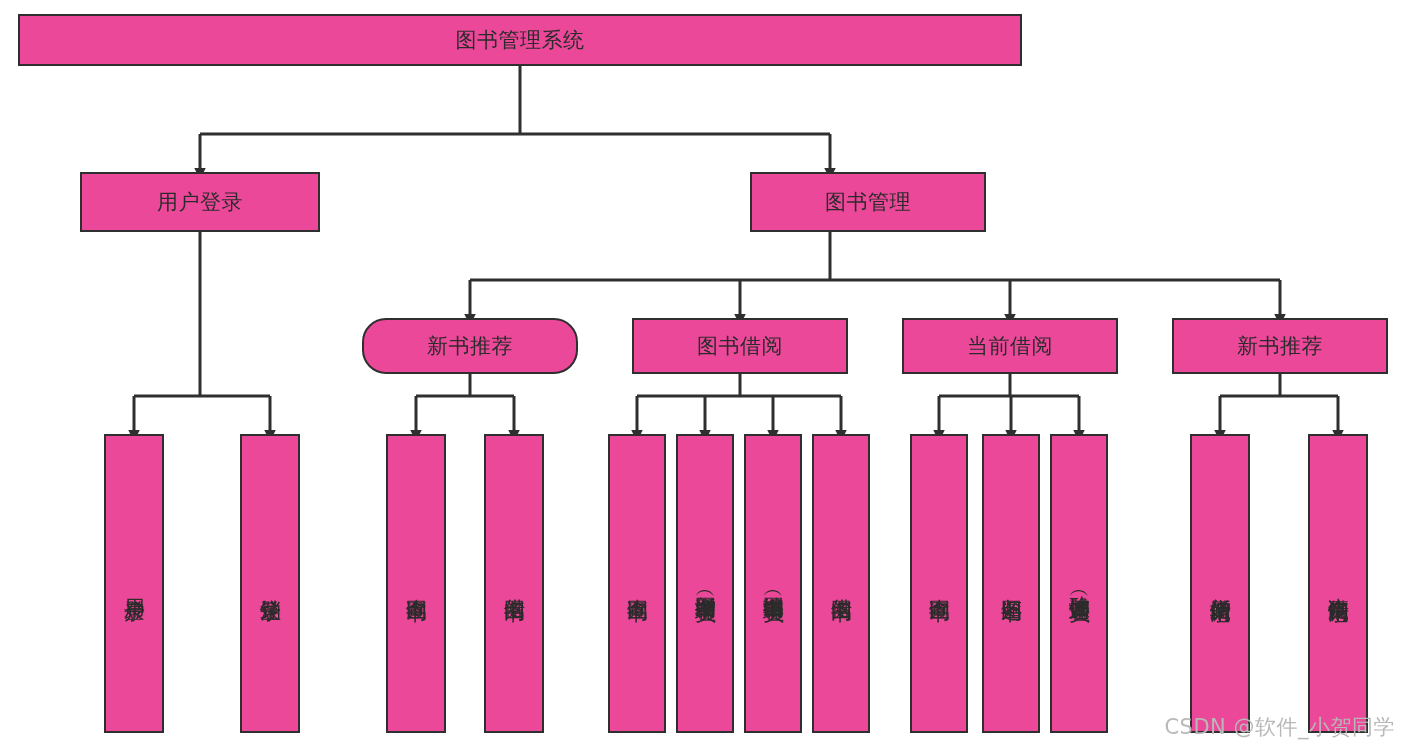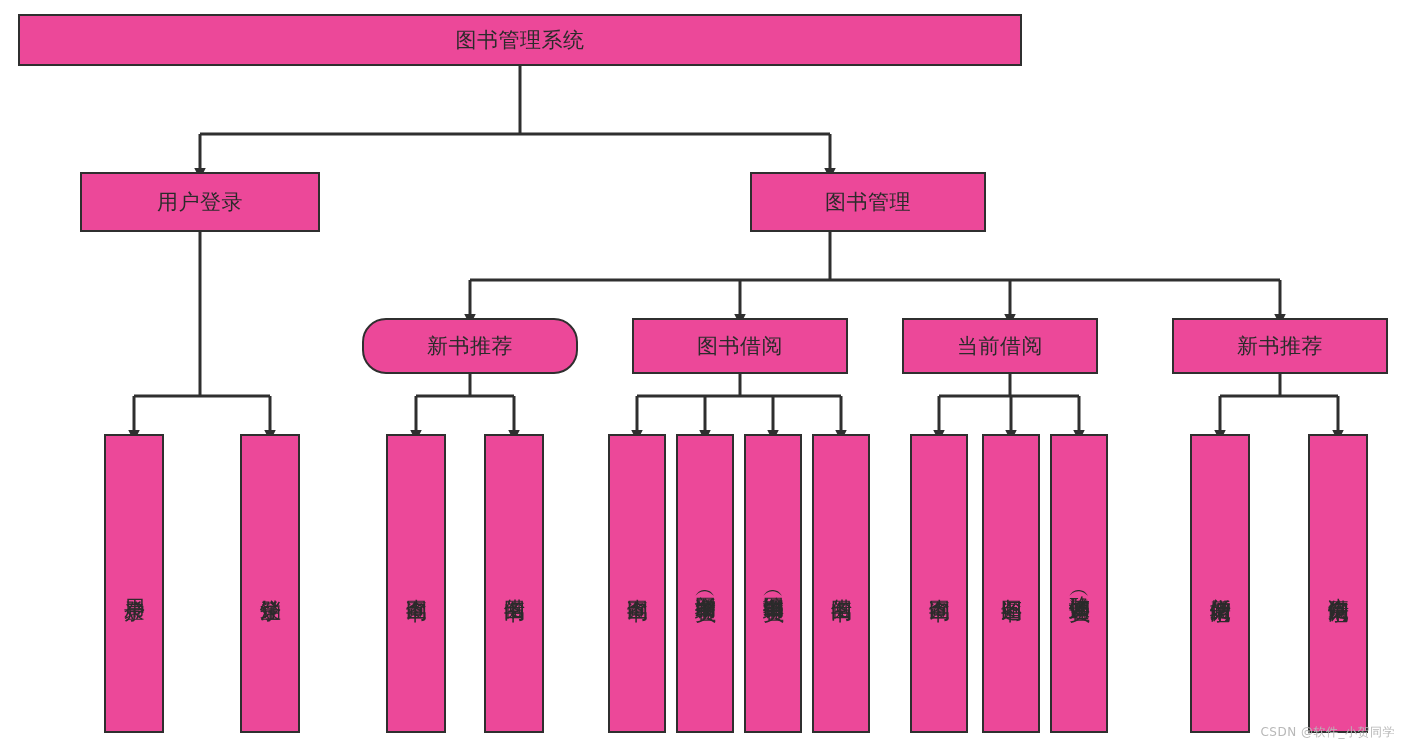--- a/index.html
+++ b/index.html
@@ -49,21 +49,21 @@
     font-size:21px;
     line-height:1.18;
     letter-spacing:1px;
     white-space:normal;
     max-height:280px;
   }
   .watermark{
     position:absolute;
     right:10px;
     bottom:6px;
-    font-size:12px;
+    font-size:21px;
     color:#b8b8b8;
     letter-spacing:0.5px;
     z-index:3;
     white-space:nowrap;
   }
 </style>
 </head>
 <body>
 
 <div id="canvas">
@@ -144,21 +144,21 @@
     </div>
     <div class="node vertical" style="left: 240px; top: 434px; width: 60px; height: 299px;">
       <span class="label">注销登录</span>
     </div>
     <div class="node vertical" style="left: 104px; top: 434px; width: 60px; height: 299px;">
       <span class="label">用户登录</span>
     </div>
     <div class="node" style="left: 1172px; top: 318px; width: 216px; height: 56px;">
       <span class="label">新书推荐</span>
     </div>
-    <div class="node" style="left: 902px; top: 318px; width: 196px; height: 56px;">
+    <div class="node" style="left: 902px; top: 318px; width: 216px; height: 56px;">
       <span class="label">当前借阅</span>
     </div>
     <div class="node" style="left: 632px; top: 318px; width: 216px; height: 56px;">
       <span class="label">图书借阅</span>
     </div>
     <div class="node" style="left: 362px; top: 318px; width: 216px; height: 56px; border-radius: 24px;">
       <span class="label">新书推荐</span>
     </div>
     <div class="node" style="left: 712px; top: 172px; width: 236px; height: 60px; margin-left: 38px;">
       <span class="label">图书管理</span>

